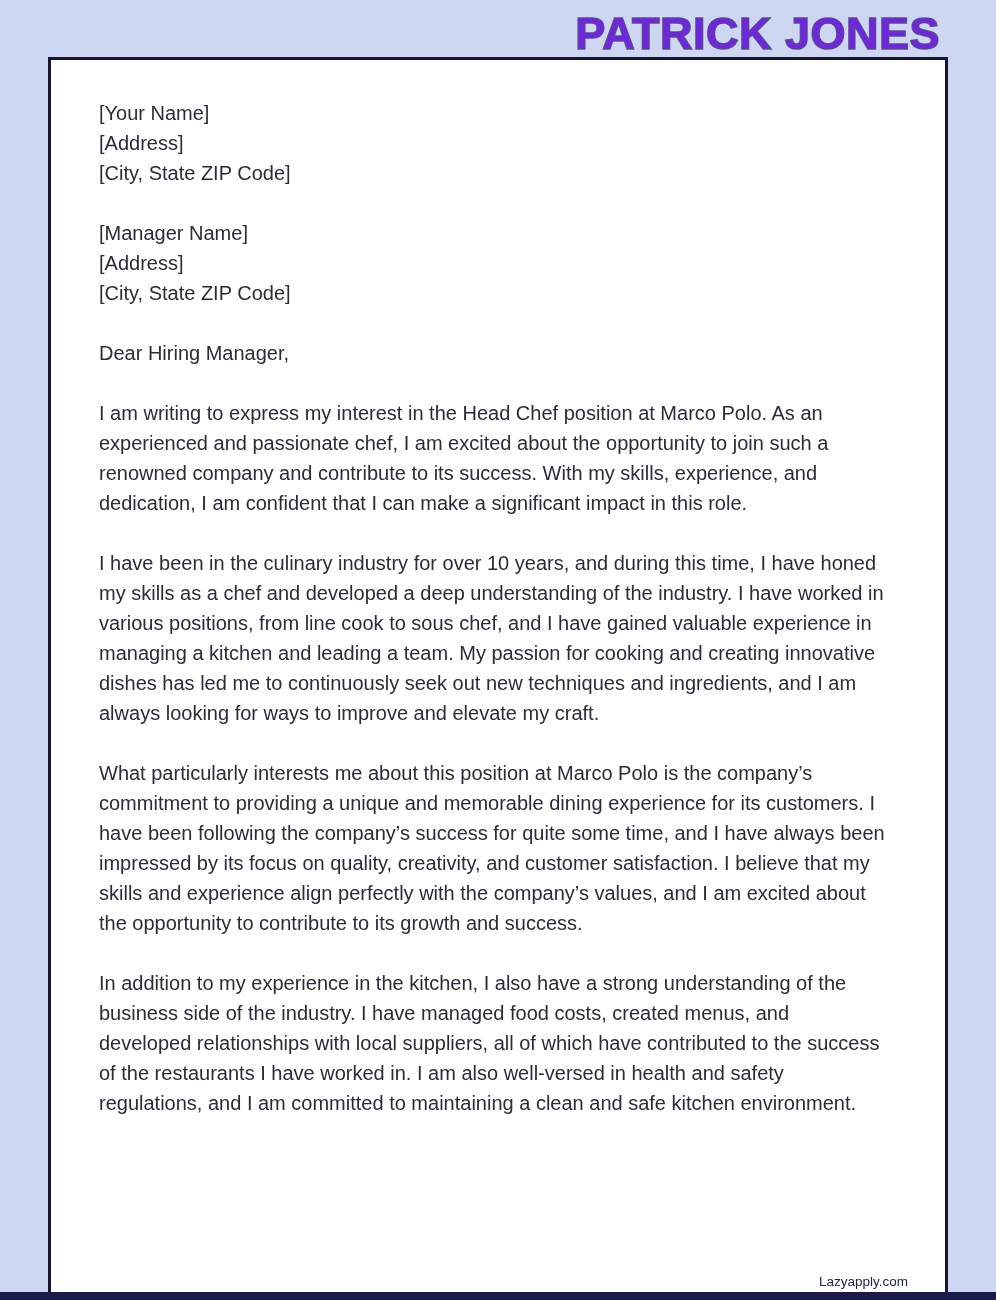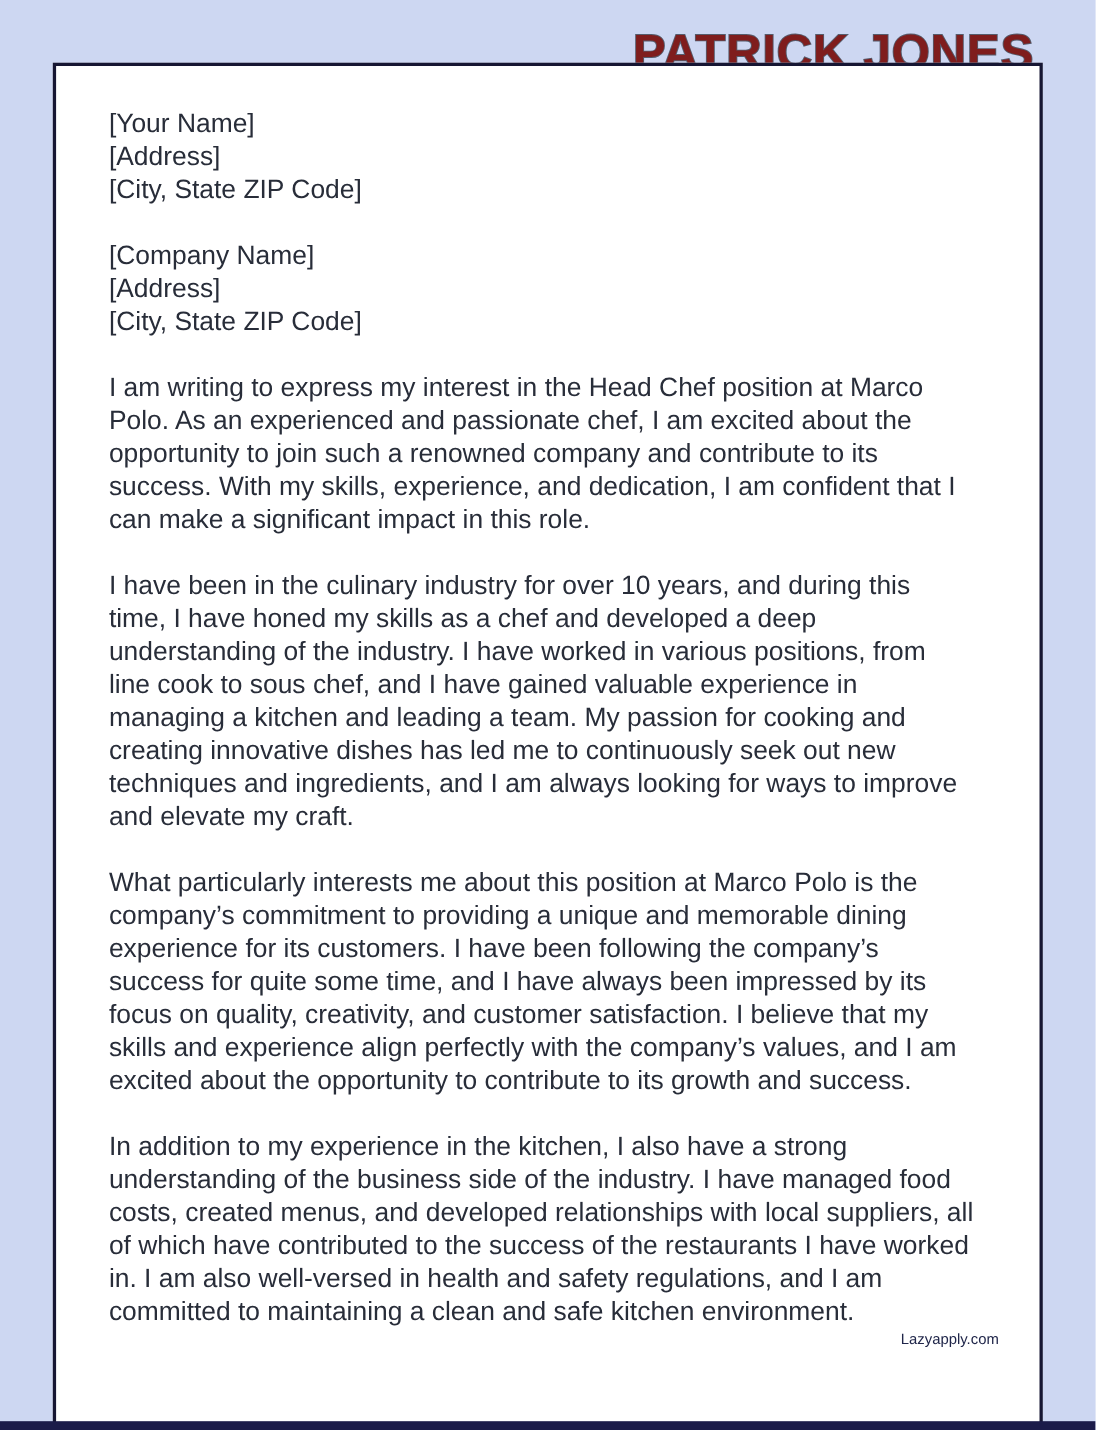--- a/index.html
+++ b/index.html
@@ -8,50 +8,50 @@
       height: 1300px;
     }
     body {
       position: relative;
       overflow: hidden;
       background: #cdd7f2;
       font-family: "Liberation Sans", "DejaVu Sans", sans-serif;
     }
     .brand {
       position: absolute;
-      top: 22px;
+      top: 8px;
       right: 56px;
       font-size: 45px;
       font-weight: 700;
       letter-spacing: 0.5px;
-      color: #7f1d1d;
+      color: #6d28d9;
       -webkit-text-stroke: 1.6px #565c6c;
       paint-order: stroke fill;
       white-space: nowrap;
     }
     .page {
       position: absolute;
       left: 48px;
       top: 57px;
       width: 900px;
       height: 1500px;
       background: #ffffff;
       border: 3px solid #161633;
     }
     .page-inner {
       padding: 38px 60px 40px 48px;
       color: #282d39;
-      font-size: 24px;
+      font-size: 20px;
       line-height: 30px;
     }
     .block { margin-bottom: 30px; }
     .block:last-child { margin-bottom: 0; }
     .watermark {
       position: absolute;
-      top: 1210px;
+      top: 1274px;
       right: 88px;
       font-size: 13.5px;
       color: #20264a;
     }
     .bottom-strip {
       position: absolute;
       left: 0;
       bottom: 0;
       width: 996px;
       height: 8px;
@@ -66,25 +66,26 @@
 <div class="page">
   <div class="page-inner">
 
     <div class="block">
       <div>[Your Name]</div>
       <div>[Address]</div>
       <div>[City, State ZIP Code]</div>
     </div>
 
     <div class="block">
-      <div>[Company Name]</div>
+      <div>[Manager Name]</div>
       <div>[Address]</div>
       <div>[City, State ZIP Code]</div>
     </div>
 
+    <div class="block">Dear Hiring Manager,</div>
 
     <p class="block">I am writing to express my interest in the Head Chef position at Marco Polo. As an experienced and passionate chef, I am excited about the opportunity to join such a renowned company and contribute to its success. With my skills, experience, and dedication, I am confident that I can make a significant impact in this role.</p>
     <p class="block">I have been in the culinary industry for over 10 years, and during this time, I have honed my skills as a chef and developed a deep understanding of the industry. I have worked in various positions, from line cook to sous chef, and I have gained valuable experience in managing a kitchen and leading a team. My passion for cooking and creating innovative dishes has led me to continuously seek out new techniques and ingredients, and I am always looking for ways to improve and elevate my craft.</p>
     <p class="block">What particularly interests me about this position at Marco Polo is the company’s commitment to providing a unique and memorable dining experience for its customers. I have been following the company’s success for quite some time, and I have always been impressed by its focus on quality, creativity, and customer satisfaction. I believe that my skills and experience align perfectly with the company’s values, and I am excited about the opportunity to contribute to its growth and success.</p>
     <p class="block">In addition to my experience in the kitchen, I also have a strong understanding of the business side of the industry. I have managed food costs, created menus, and developed relationships with local suppliers, all of which have contributed to the success of the restaurants I have worked in. I am also well-versed in health and safety regulations, and I am committed to maintaining a clean and safe kitchen environment.</p>
 
   </div>
 </div>
 
 <div class="watermark">Lazyapply.com</div>

